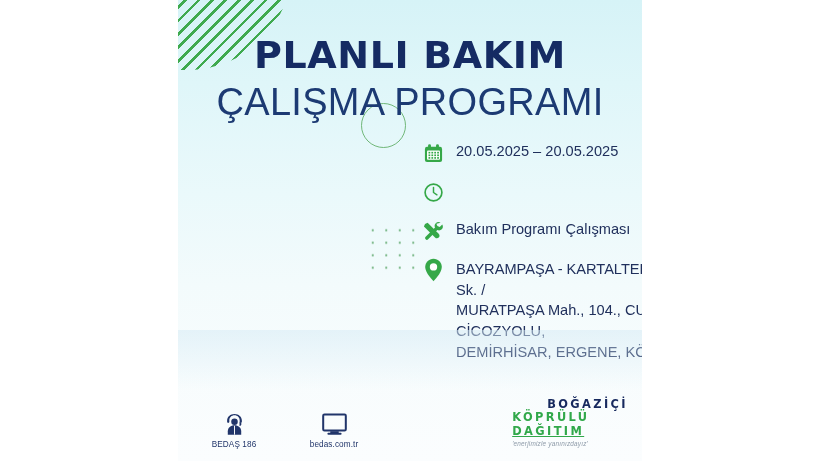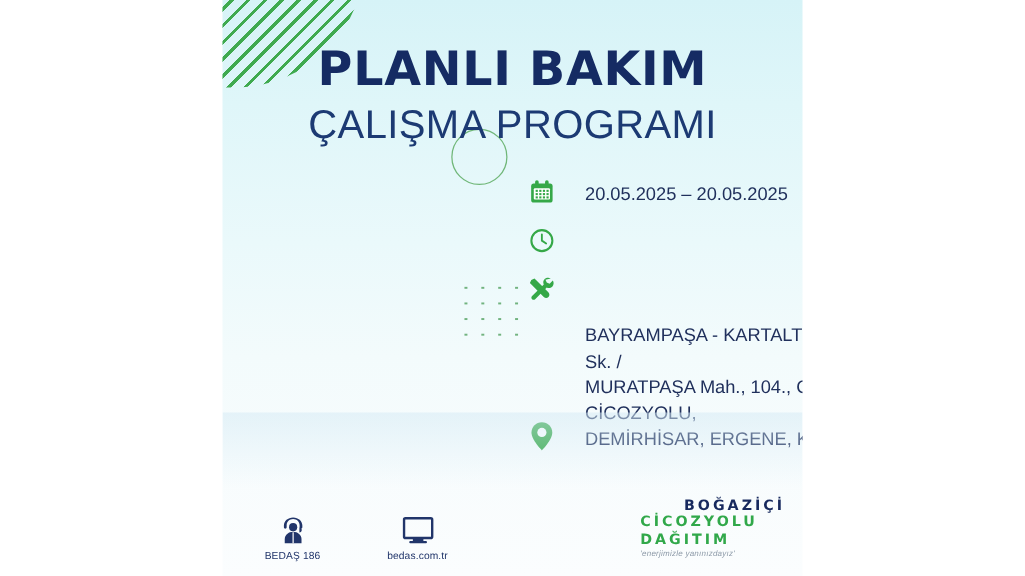--- a/index.html
+++ b/index.html
@@ -41,28 +41,28 @@
   }
 
   
   .title-wrap{position:absolute;left:0;right:0;top:36px;text-align:center;}
   .t1{
     font-size:38px;font-weight:bold;letter-spacing:.6px;color:#152b63;
     line-height:1.05;margin:0;
     font-family:"DejaVu Sans","Liberation Sans",sans-serif;
   }
   .t2{
-    font-size:32px;font-weight:normal;letter-spacing:.3px;color:#1c3a73;
+    font-size:38px;font-weight:normal;letter-spacing:.3px;color:#1c3a73;
     line-height:1.1;margin:6px 0 0 0;
     font-family:"Liberation Sans",sans-serif;
   }
 
   
   .info{position:absolute;left:240px;top:140px;width:392px;}
-  .row{display:flex;align-items:flex-end;margin-bottom:13px;gap:12px;}
+  .row{display:flex;align-items:flex-start;margin-bottom:13px;}
   .row .ic{width:30px;min-width:30px;height:26px;display:flex;align-items:center;justify-content:center;margin-right:8px;}
   .row .tx{
     font-size:14.6px;color:#20305c;line-height:1.32;padding-top:2px;
     font-family:"Liberation Sans",sans-serif;
   }
   .row.addr{margin-top:2px;}
   .row.addr .ic{padding-top:1px;align-items:flex-start;}
   .addr .tx{line-height:1.42;}
 
   
@@ -75,21 +75,21 @@
     font-family:"Liberation Sans",sans-serif;white-space:nowrap;
   }
 
   .brand{position:absolute;right:14px;bottom:6px;text-align:left;}
   .brand .bl{
     font-size:11.4px;font-weight:bold;letter-spacing:2.4px;line-height:1.18;
     font-family:"DejaVu Sans","Liberation Sans",sans-serif;
   }
   .b1{color:#17295e;margin-left:35px;}
   .b2{color:#31a84a;}
-  .b3{color:#31a84a;}
+  .b3{color:#31a84a;text-decoration:underline;}
   .slogan{
     font-size:6.4px;color:#8d9aa8;font-style:italic;letter-spacing:.2px;
     margin-top:2px;font-family:"Liberation Sans",sans-serif;
   }
 </style>
 </head>
 <body>
 
 <div class="stage">
 
@@ -141,20 +141,21 @@
         </span>
       </div>
 
       <div class="row">
         <span class="ic">
           <svg width="22" height="22" viewBox="0 0 24 24">
             <path d="M3.3 4.4 L6.1 3.0 L18.2 15.1 C19.4 16.3 19.4 18.1 18.3 19.2 C17.2 20.3 15.4 20.3 14.2 19.1 L2.1 7.0 Z" fill="#35a848"></path>
             <path d="M20.3 3.0 C18.6 1.9 16.4 2.1 15.0 3.5 C13.7 4.8 13.4 6.7 14.2 8.3 L4.0 18.4 C3.2 19.2 3.2 20.4 4.0 21.1 C4.7 21.9 5.9 21.9 6.7 21.1 L16.8 11.0 C18.4 11.8 20.3 11.5 21.6 10.2 C23.0 8.8 23.2 6.6 22.1 4.9 L19.3 7.7 L16.8 6.6 L15.7 4.1 Z" fill="#35a848"></path>
           </svg>
         </span>
+        <span class="tx">Bakım Programı Çalışması</span>
       </div>
 
       <div class="row addr">
         <span class="ic">
           <svg width="21" height="24" viewBox="0 0 24 28">
             <path d="M12 0.9 C6.6 0.9 2.3 5.2 2.3 10.6 C2.3 17.6 12 27.2 12 27.2 C12 27.2 21.7 17.6 21.7 10.6 C21.7 5.2 17.4 0.9 12 0.9 Z" fill="#35a848"></path>
             <circle cx="12" cy="10.4" r="4.3" fill="#ffffff"></circle>
           </svg>
         </span>
         <span class="tx">
@@ -192,21 +193,21 @@
             </svg>
           </div>
           <div class="clabel">bedas.com.tr</div>
         </div>
 
 
       </div>
 
       <div class="brand">
         <div class="bl b1">BOĞAZİÇİ</div>
-        <div class="bl b2">CİCOZYOLU</div>
+        <div class="bl b2">KÖPRÜLÜ</div>
         <div class="bl b3">DAĞITIM</div>
         <div class="slogan">'enerjimizle yanınızdayız'</div>
       </div>
 
     </div>
 
   </div>
 </div>
 
 </body></html>

